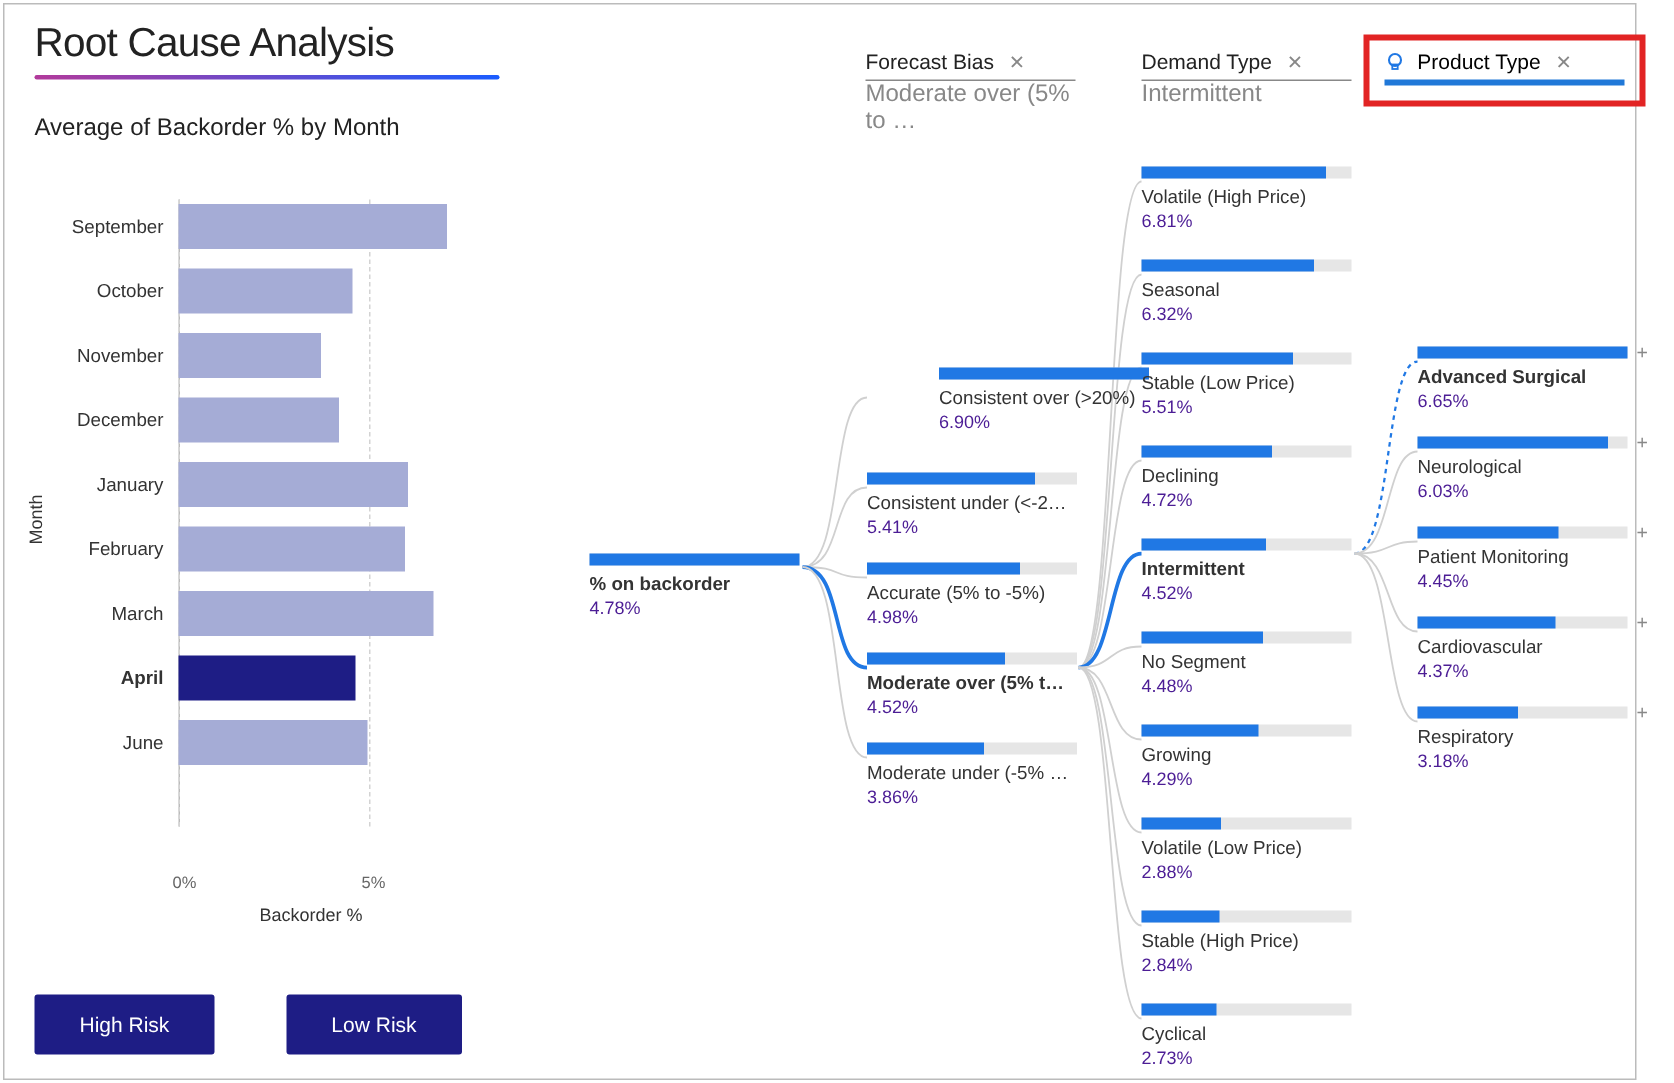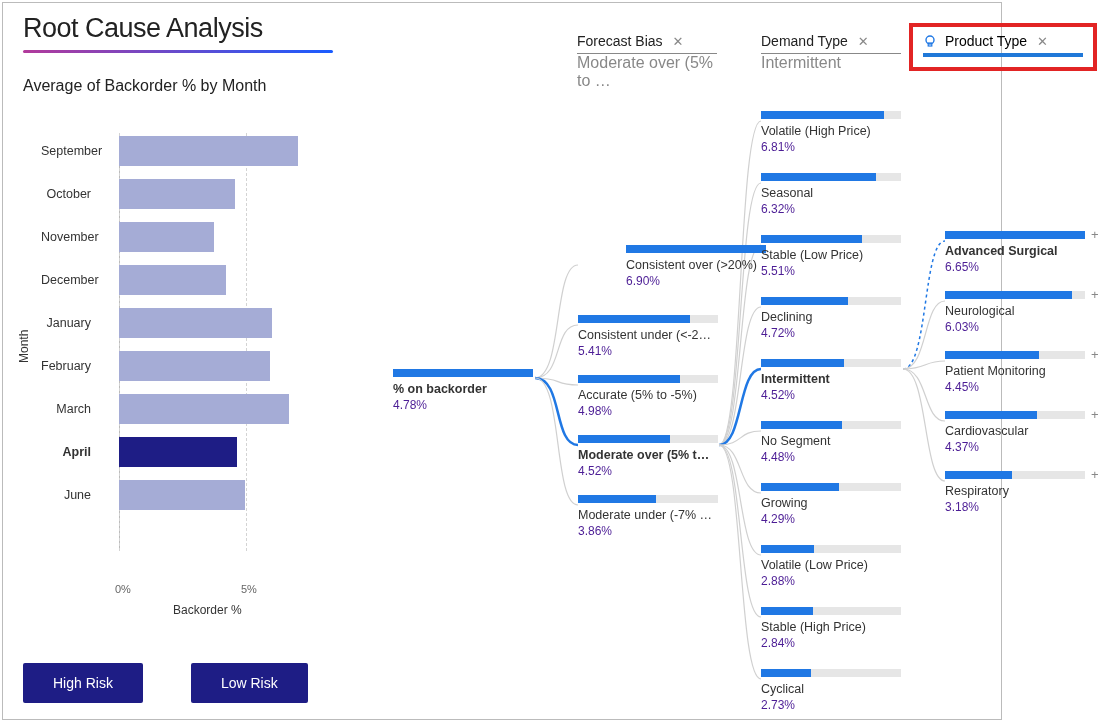--- a/index.html
+++ b/index.html
@@ -5,21 +5,21 @@
   * { box-sizing: border-box; }
   html, body {
     margin: 0; padding: 0;
     font-family: "Segoe UI", Arial, sans-serif;
     background: #fff;
     color: #222;
     width: 1116px; height: 722px;
     overflow: hidden;
   }
   .frame {
-    width: 1000px; height: 718px;
+    width: 1089px; height: 718px;
     margin: 2px;
     border: 1px solid #bbb;
     position: relative;
   }
   .title {
     font-size: 27px;
     font-weight: 400;
     color: #222;
     padding: 10px 0 6px 20px;
     letter-spacing: -0.5px;
@@ -59,21 +59,21 @@
     left: 18px; top: 6px;
     width: 300px;
   }
   .bar-row {
     display: flex; align-items: center;
     height: 43px;
   }
   .bar-row .cat {
     width: 78px;
     text-align: right;
-    padding-right: 28px;
+    padding-right: 10px;
     font-size: 12.5px;
     color: #333;
   }
   .bar-row.bold .cat { font-weight: 700; }
   .bar-track {
     position: relative;
     width: 210px; height: 30px;
   }
   .bar-fill {
     height: 100%;
@@ -361,21 +361,21 @@
           <div class="nbar">
             <div class="nfill" style="width: 66%;"></div>
           </div>
           <div class="nlabel">Moderate over (5% t…</div>
           <div class="nval">4.52%</div>
         </div>
         <div class="node" style="left: 195px; top: 462px;">
           <div class="nbar">
             <div class="nfill" style="width: 56%;"></div>
           </div>
-          <div class="nlabel">Moderate under (-7% …</div>
+          <div class="nlabel">Moderate under (-5% …</div>
           <div class="nval">3.86%</div>
         </div>
       </div>
     <div id="col-demand">
         <div class="node" style="left: 378px; top: 78px;">
           <div class="nbar">
             <div class="nfill" style="width: 88%;"></div>
           </div>
           <div class="nlabel">Volatile (High Price)</div>
           <div class="nval">6.81%</div>

